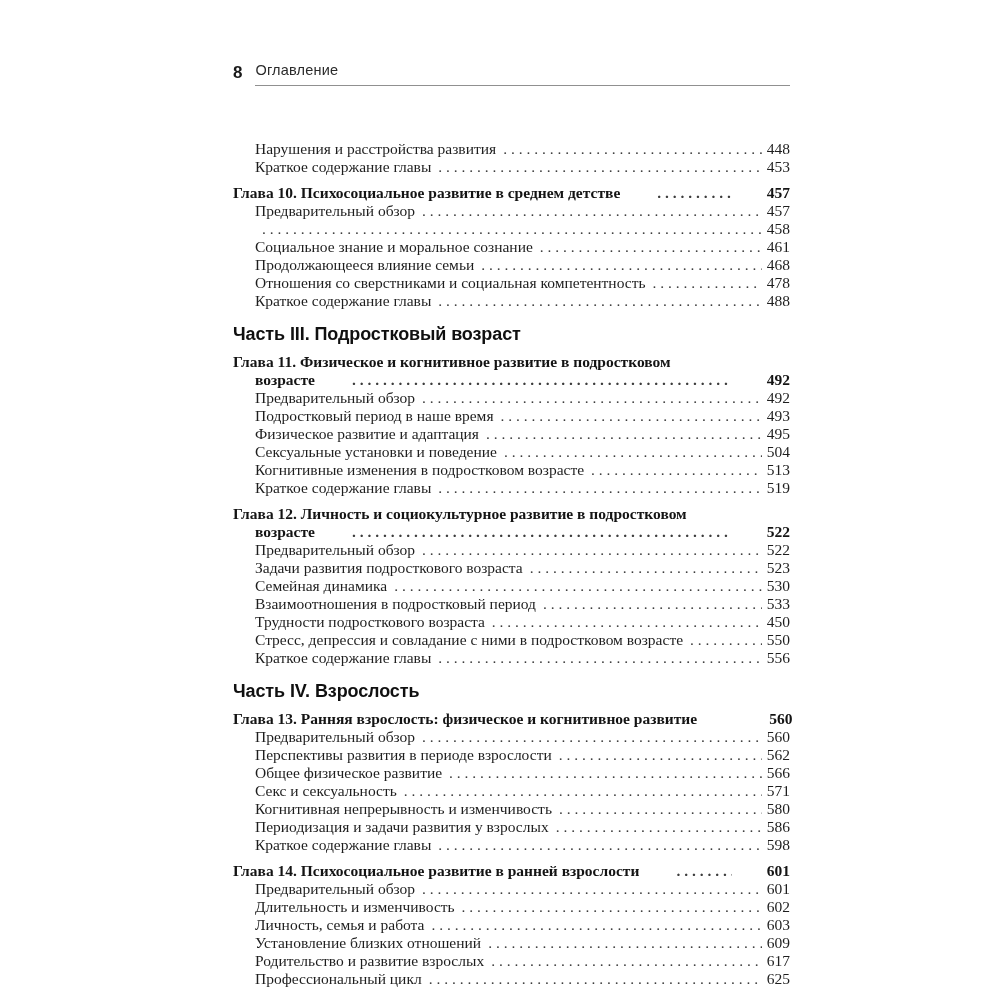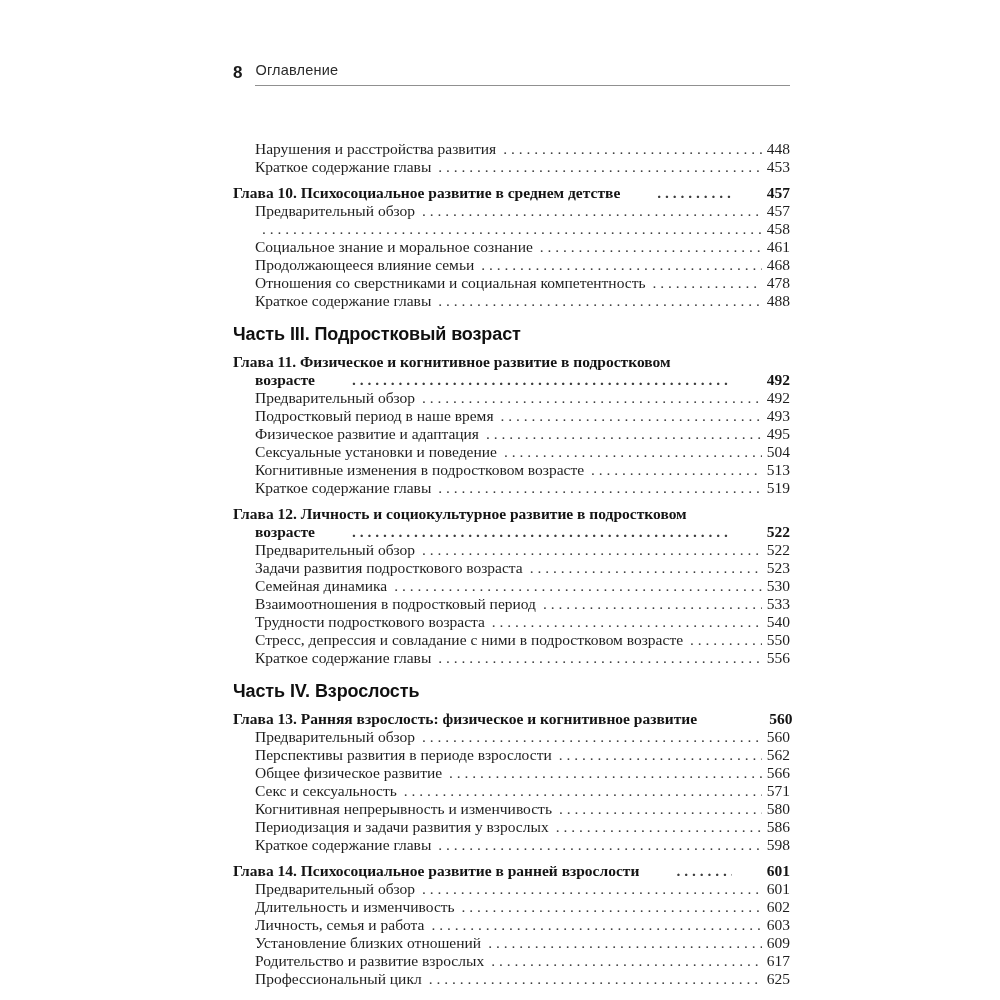--- a/index.html
+++ b/index.html
@@ -227,21 +227,21 @@
           <span class="pg">530</span>
         </div>
         <div class="row sub">
           <span class="label">Взаимоотношения в подростковый период</span>
           <span class="dots"></span>
           <span class="pg">533</span>
         </div>
         <div class="row sub">
           <span class="label">Трудности подросткового возраста</span>
           <span class="dots"></span>
-          <span class="pg">540</span>
+          <span class="pg">450</span>
         </div>
         <div class="row sub">
           <span class="label">Стресс, депрессия и совладание с ними в подростковом возрасте</span>
           <span class="dots"></span>
           <span class="pg">550</span>
         </div>
         <div class="row sub">
           <span class="label">Краткое содержание главы</span>
           <span class="dots"></span>
           <span class="pg">556</span>

